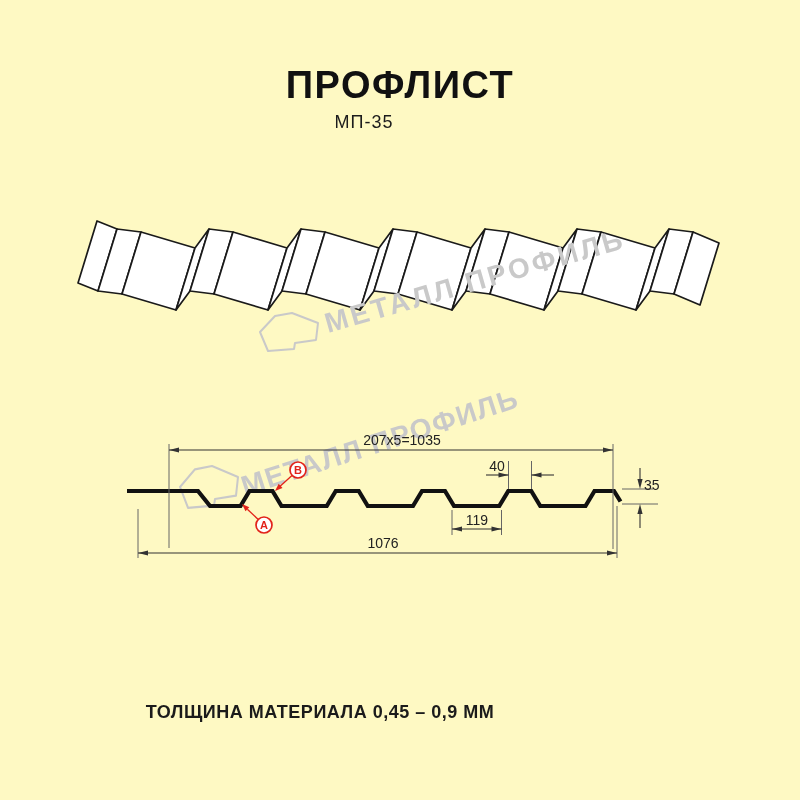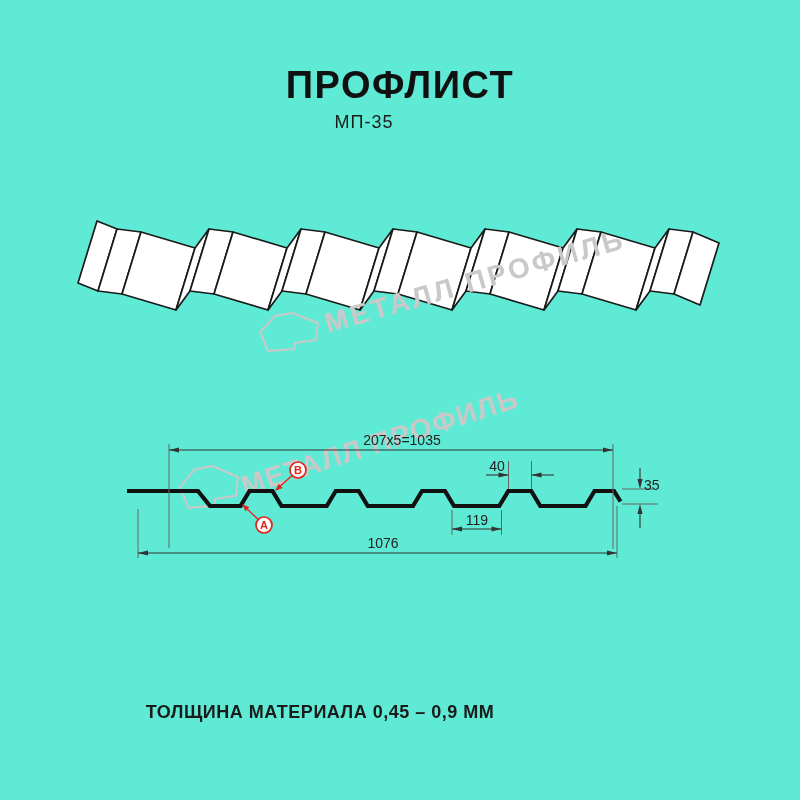--- a/index.html
+++ b/index.html
@@ -1,16 +1,16 @@
 <!DOCTYPE html>
 <html><head>
 <meta charset="utf-8">
 <style>
   html,body{margin:0;padding:0;background:#fff;}
-  .page{position:relative;width:800px;height:800px;background:#5eead4;overflow:hidden;
+  .page{position:relative;width:800px;height:800px;background:#fef9c3;overflow:hidden;
         font-family:"Liberation Sans",sans-serif;}
   .title{position:absolute;top:64px;left:0;width:800px;text-align:center;
          font-size:38px;font-weight:bold;letter-spacing:1.5px;color:#111;}
   .subtitle{position:absolute;top:112px;left:0;width:728px;text-align:center;
          font-size:18px;font-weight:normal;letter-spacing:1px;color:#1c1c1c;}
   .footer-note{position:absolute;top:702px;left:0;width:640px;text-align:center;
          font-size:18px;font-weight:bold;letter-spacing:.5px;color:#1b1b1b;}
   svg{position:absolute;left:0;top:0;}
   .thin{stroke:#666;stroke-width:1;fill:none;}
   .dimline{stroke:#333;stroke-width:1.1;fill:none;}

